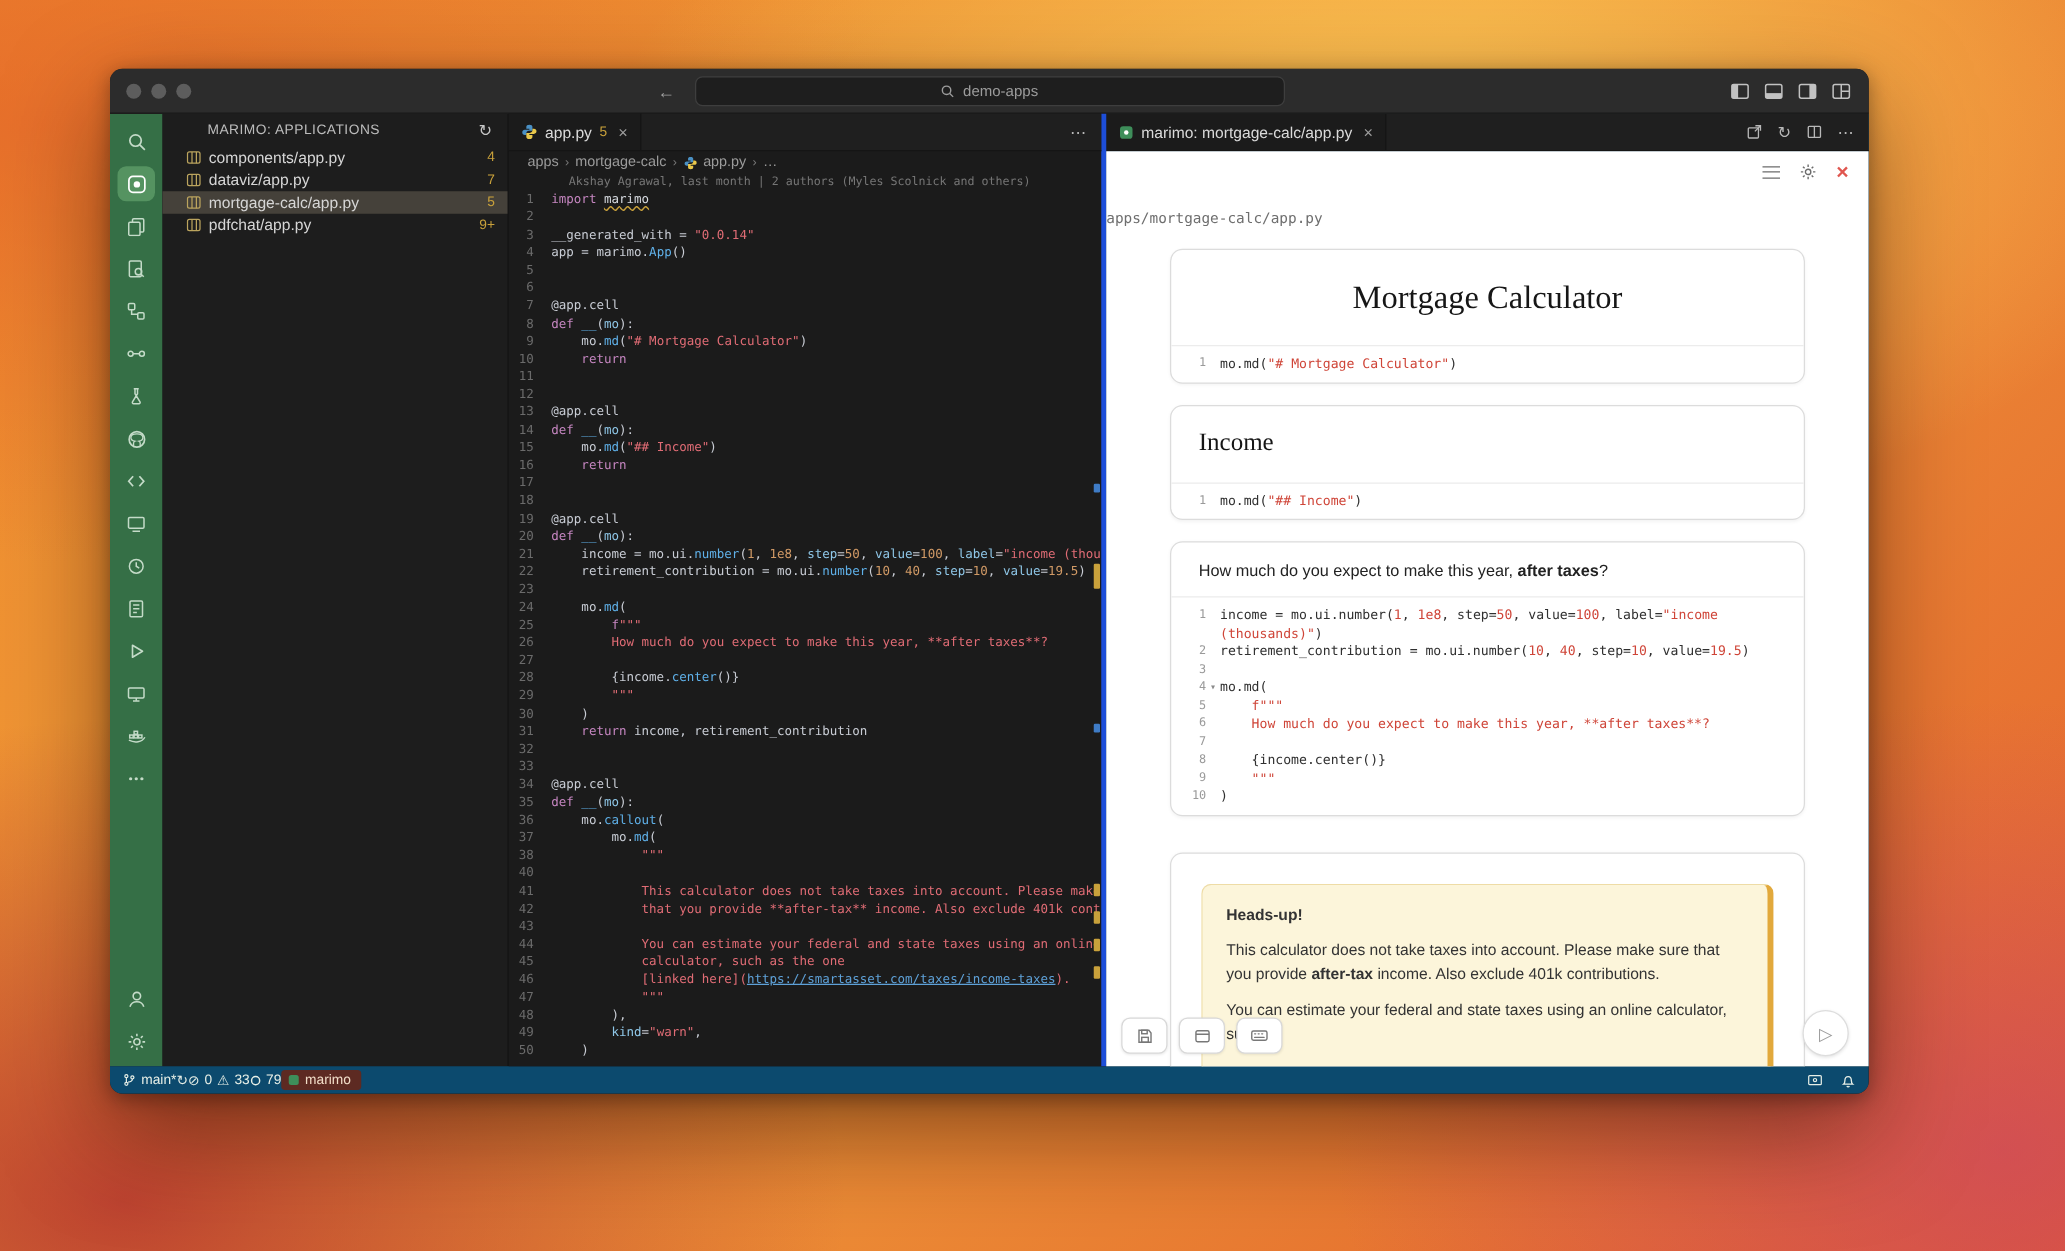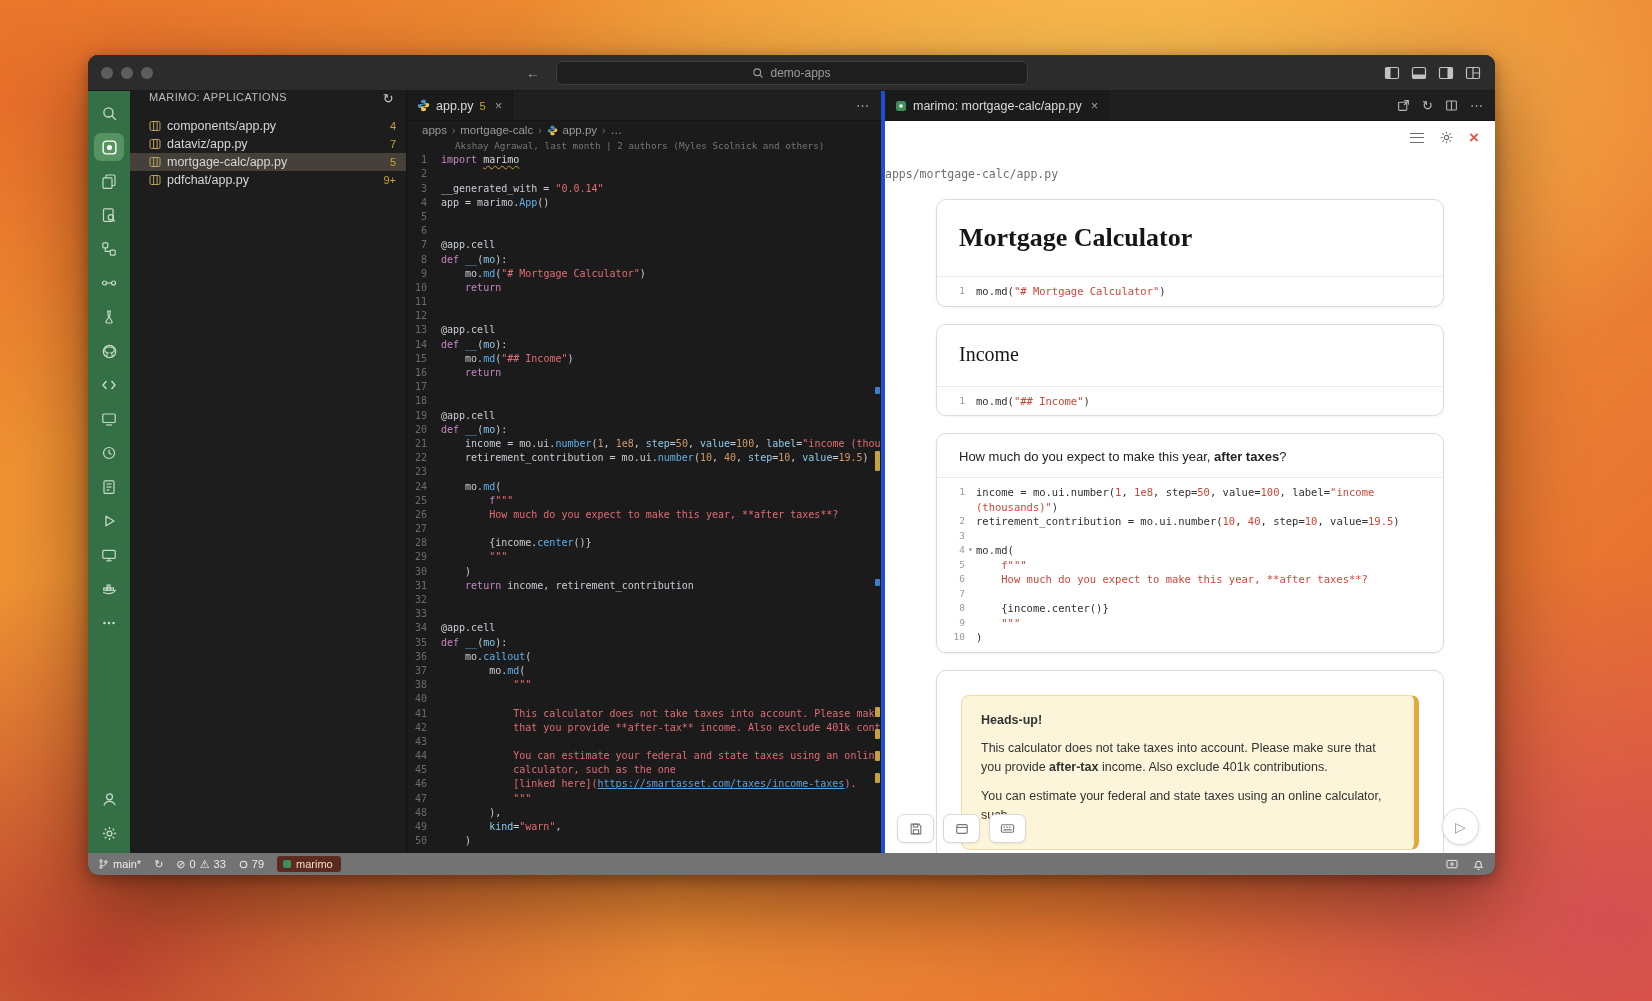--- a/index.html
+++ b/index.html
@@ -25,21 +25,21 @@
   .tb-icons svg{display:block}
   
   .main{flex:1;display:flex;min-height:0}
   .activitybar{flex:0 0 42px;background:#356f46;display:flex;flex-direction:column;align-items:center;padding:8px 0 6px;gap:6px}
   .ab-icon{width:30px;height:28px;display:flex;align-items:center;justify-content:center;border-radius:7px;color:#d4e7d7;opacity:.9}
   .ab-icon.active{background:#559361;color:#ffffff;opacity:1}
   .ab-spacer{margin-top:auto}
   .ab-icon svg{display:block}
   
   .sidebar{flex:0 0 277px;background:#1d1d1d;border-right:1px solid #131313;display:flex;flex-direction:column}
-  .sidebar-header{height:26px;display:flex;padding:0 12px 0 19px;color:#bcbcbc;font-size:11px;letter-spacing:.4px}
+  .sidebar-header{height:26px;display:flex;align-items:center;padding:0 12px 0 36px;color:#bcbcbc;font-size:11px;letter-spacing:.4px}
   .sidebar-header .refresh{margin-left:auto;color:#c6c6c6;font-size:13px}
   .side-item{height:18px;display:flex;align-items:center;gap:6px;padding:0 10px 0 19px;font-size:12.5px;color:#d6d6d6;white-space:nowrap;cursor:default}
   .side-item.selected{background:#45413a}
   .side-item .mi{flex:0 0 12px}
   .side-badge{margin-left:auto;color:#c9a13b;font-size:11px}
   
   .editor-group{flex:0 0 478px;display:flex;flex-direction:column;background:#1b1b1b;border-right:4px solid #1d4ed8;position:relative;min-width:0}
   .tabs{flex:0 0 30px;background:#1f1f1f;display:flex;align-items:stretch;border-bottom:1px solid #151515}
   .tab{display:flex;align-items:center;gap:6px;padding:0 10px;background:#1b1b1b;color:#dadada;font-size:12.5px;border-right:1px solid #151515;white-space:nowrap}
   .tab-badge{color:#c9a13b;font-size:11px}
@@ -63,40 +63,40 @@
   .webview{flex:1;background:#ffffff;position:relative;overflow:hidden}
   .wv-head{position:relative;height:64px}
   .wv-actions{position:absolute;top:8px;right:16px;display:flex;gap:15px;align-items:center;color:#6c6c6c}
   .hamburger{width:14px;height:10px;border-top:1.6px solid #6c6c6c;border-bottom:1.6px solid #6c6c6c;position:relative}
   .hamburger::after{content:"";position:absolute;left:0;right:0;top:3.1px;border-top:1.6px solid #6c6c6c}
   .wv-close{color:#e0564f;font-size:17px;font-weight:bold;line-height:1}
   .wv-title{position:absolute;left:0;right:0;bottom:4px;font-family:"DejaVu Sans Mono",monospace;font-size:11.5px;color:#6e6e6e}
   .cells{width:508px;margin:14px auto 0;display:flex;flex-direction:column;gap:17px}
   .card{border:1px solid #dcdcdc;border-radius:10px;background:#fff;box-shadow:0 1px 3px rgba(0,0,0,.05);overflow:hidden}
   .card-out{padding:15px 22px 13px}
-  .cell-h1{font-family:"Liberation Serif",serif;font-size:26px;font-weight:700;text-align:left;margin:8px 0 10px;color:#161616}
+  .cell-h1{font-family:"Liberation Serif",serif;font-size:26px;font-weight:400;text-align:center;margin:8px 0 10px;color:#161616}
   .cell-h2{font-family:"Liberation Serif",serif;font-size:20px;font-weight:500;margin:3px 0 7px;color:#161616}
   .card-code{border-top:1px solid #ececec;padding:7px 10px;font-family:"DejaVu Sans Mono",monospace;font-size:10.5px;color:#303030}
   .card-code .cl{height:14.5px;line-height:14.5px}
   .card-code .ln{flex:0 0 18px;width:18px;text-align:right;padding-right:0;margin-right:11px;color:#9a9a9a;font-size:9.5px}
   .fold{color:#8a8a8a;font-size:8px;width:8px;margin-left:-8px;display:inline-flex;align-items:center}
   .tk-pk{color:#303030}.tk-rd{color:#cf4538}
   .prompt{font-size:13px;color:#222}
   .input-row{display:flex;justify-content:center;align-items:center;gap:8px;margin:15px 0 5px;font-size:12px;color:#333}
   .num-input{width:74px;height:20px;border:1px solid #989898;border-radius:3px;font-size:12px;padding:0 6px;color:#111;font-family:"Liberation Sans",sans-serif}
-  .callout-card{}
+  .callout-card{margin-top:12px}
   .callout-wrap{padding:24px 24px 20px}
   .callout{background:#fcf5da;border:1px solid #eedca6;border-right:5px solid #e2a93c;border-radius:8px;padding:15px 19px;font-size:12.5px;color:#333;line-height:1.55}
   .callout .co-h{display:block;margin-bottom:9px;font-weight:bold;font-size:12.5px}
   .callout p{margin-bottom:9px}
   .float-btns{position:absolute;left:12px;bottom:10px;display:flex;gap:9px}
   .fbtn{width:37px;height:29px;background:#fff;border:1px solid #d8d8d8;border-radius:7px;display:flex;align-items:center;justify-content:center;color:#787878;box-shadow:0 1px 2px rgba(0,0,0,.08)}
   .run-btn{position:absolute;right:16px;bottom:8px;width:37px;height:37px;border-radius:50%;background:#fff;border:1px solid #ddd;display:flex;align-items:center;justify-content:center;color:#9c9c9c;font-size:14px;box-shadow:0 1px 3px rgba(0,0,0,.12)}
   
-  .statusbar{flex:0 0 22px;background:#737373;display:flex;align-items:center;color:#e7efe7;font-size:11px;padding:0 10px;gap:13px}
+  .statusbar{flex:0 0 22px;background:#0c4a6e;display:flex;align-items:center;color:#e7efe7;font-size:11px;padding:0 10px;}
   .sb-item{display:flex;align-items:center;gap:4px;white-space:nowrap}
   .sb-glyph{font-size:11px}
   .marimo-badge{background:#5d2a22;color:#f2ddc8;border-radius:3px;padding:1px 8px 1px 6px;display:flex;gap:5px;align-items:center;height:16px}
   .mb-dot{width:8px;height:8px;border-radius:2px;background:#3e8e5a;display:inline-block}
   .sb-right{margin-left:auto;display:flex;gap:13px;align-items:center}
   svg.icon{display:block}
 </style>
 </head>
 <body>
 

